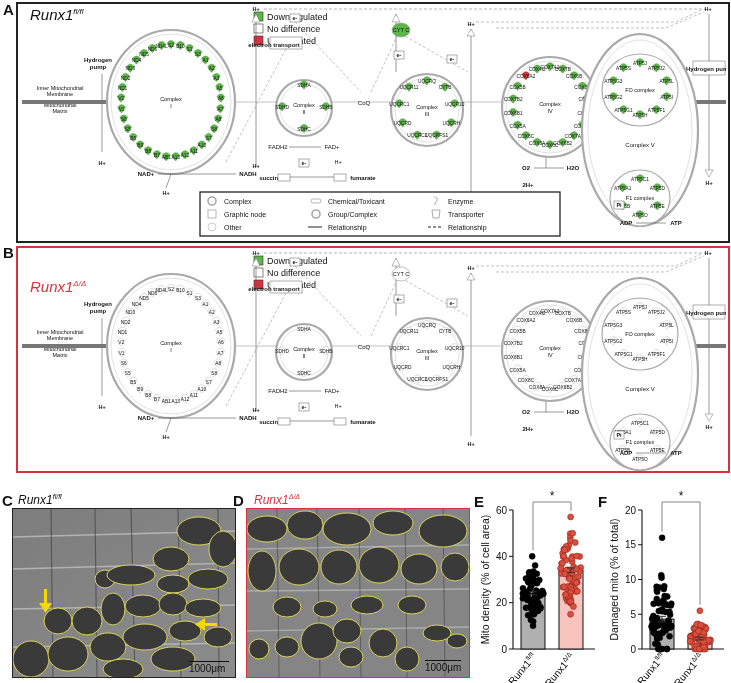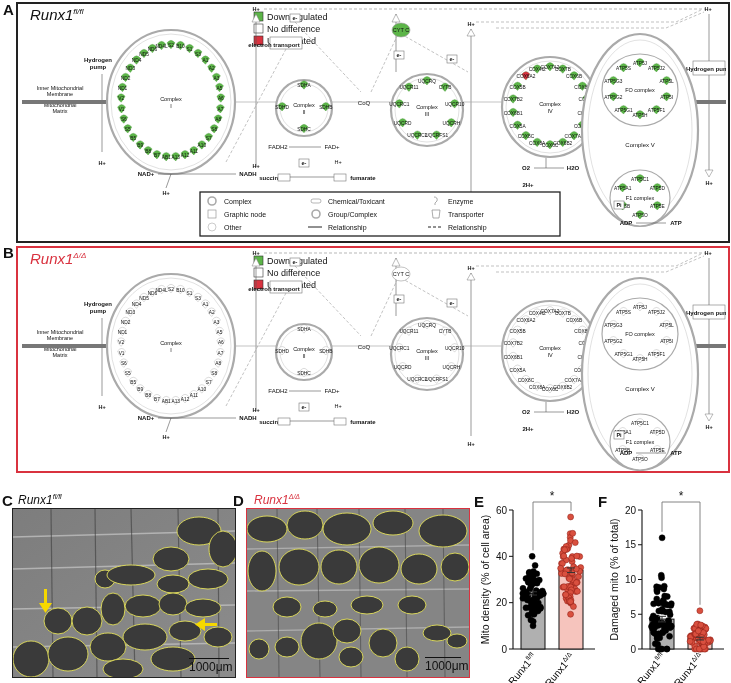--- a/index.html
+++ b/index.html
@@ -3,25 +3,25 @@
 <meta charset="utf-8">
 <style>
   html,body{margin:0;padding:0;background:#fff;}
   body{width:731px;height:683px;position:relative;overflow:hidden;font-family:"Liberation Sans",sans-serif;color:#111;}
   .abs{position:absolute;}
   .panel-letter{position:absolute;font-weight:bold;font-size:15px;font-family:"Liberation Sans",sans-serif;}
   .pathway{position:absolute;border:2px solid #222;background:#fff;overflow:hidden;}
   .pathway.ko{border-color:#d9323f;}
   .genotype{position:absolute;left:12px;top:2px;font-style:italic;font-size:15px;}
   .genotype sup{font-size:8px;}
-  .ko .genotype{color:#d9323f;}
+  .ko .genotype{color:#d9323f;margin-top:28px;}
   .micro{position:absolute;overflow:hidden;}
   .micro.wt{border:1.5px solid #222;}
   .micro.ko{border:1.5px solid #d9323f;}
-  .scalebar{position:absolute;font-size:12px;color:#111;text-align:right;}
+  .scalebar{position:absolute;font-size:10px;color:#111;text-align:left;}
   .scalebar .bar{height:1.5px;background:#111;margin-bottom:1px;}
   svg text{font-family:"Liberation Sans",sans-serif;}
 </style>
 </head>
 <body>
 
 <div class="panel-letter" style="left:3px;top:1px;">A</div>
 <div class="pathway" id="pwA" style="left:16px;top:2px;width:710px;height:237px;">
   <div class="genotype"><span>Runx1</span><sup>fl/fl</sup></div>
 <svg width="710" height="241" viewBox="0 0 710 241" style="position: absolute; left: -2px; top: -2px;">

